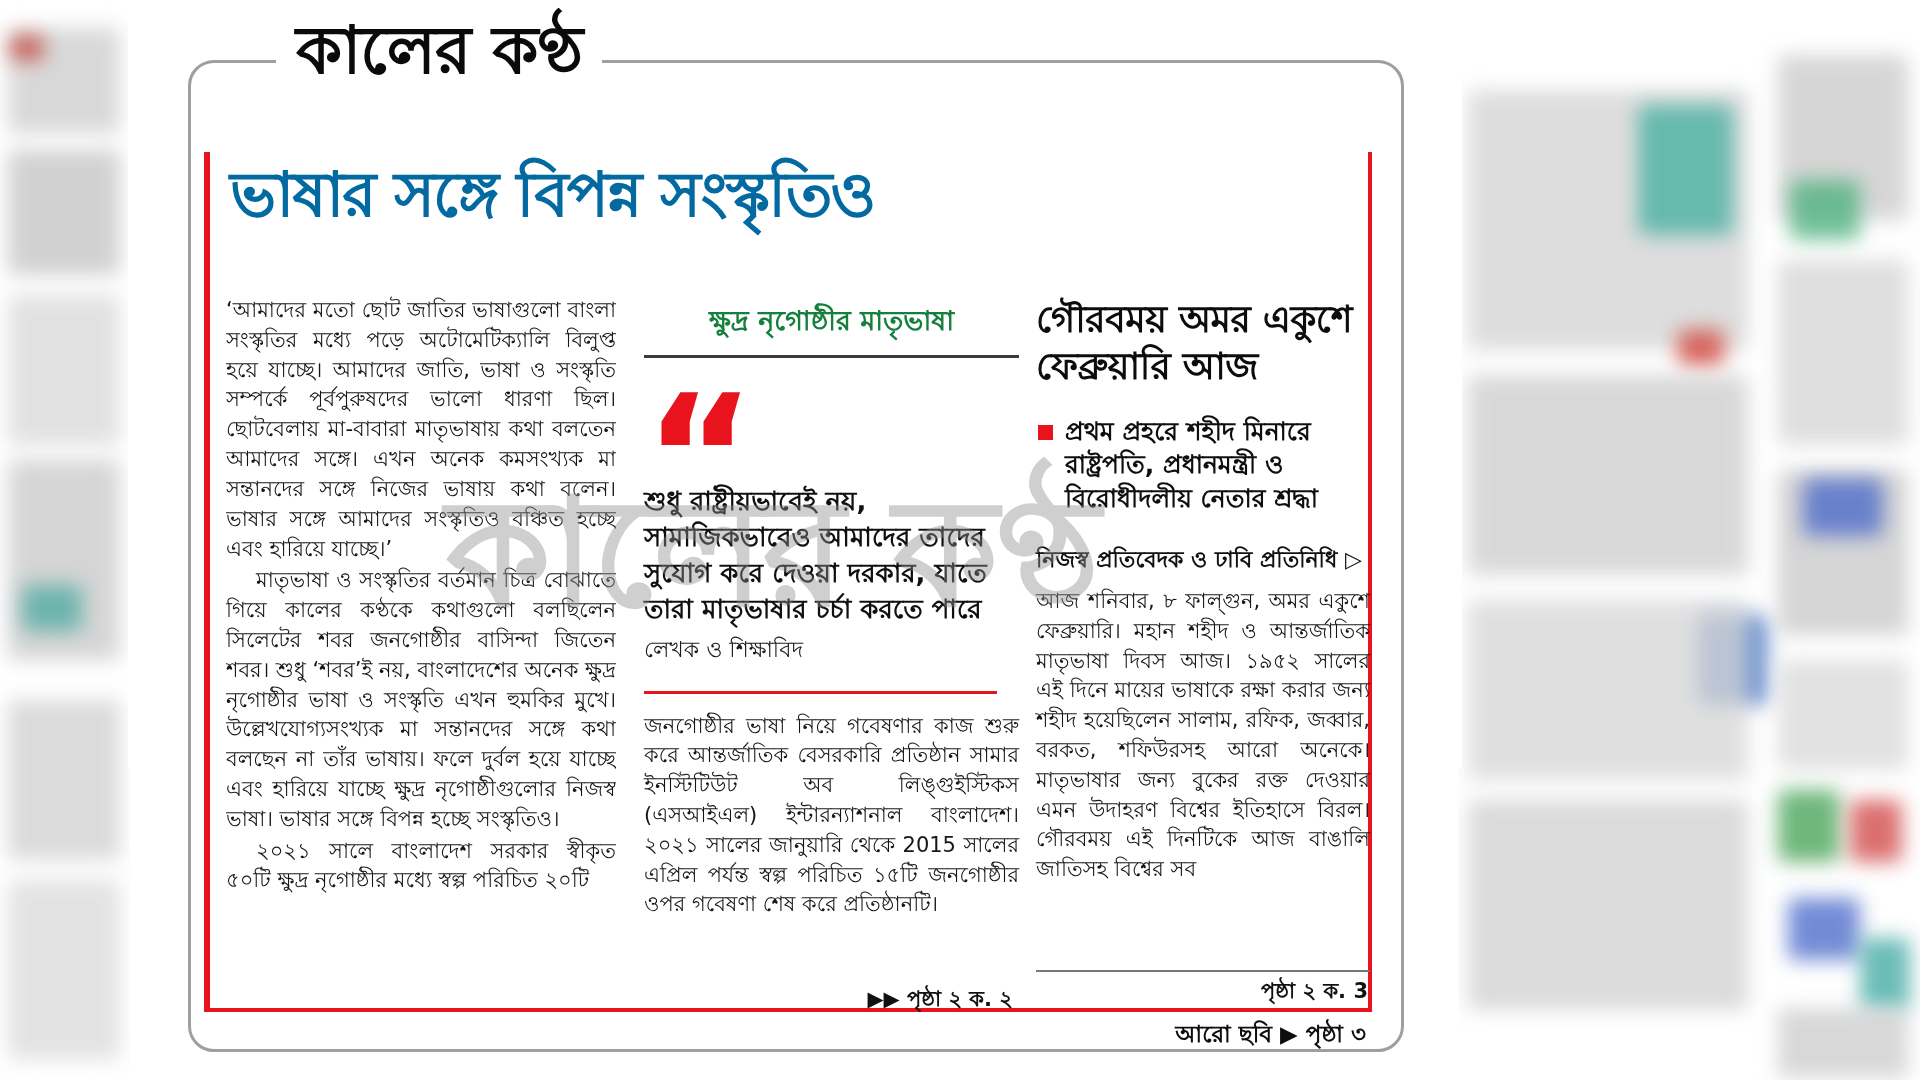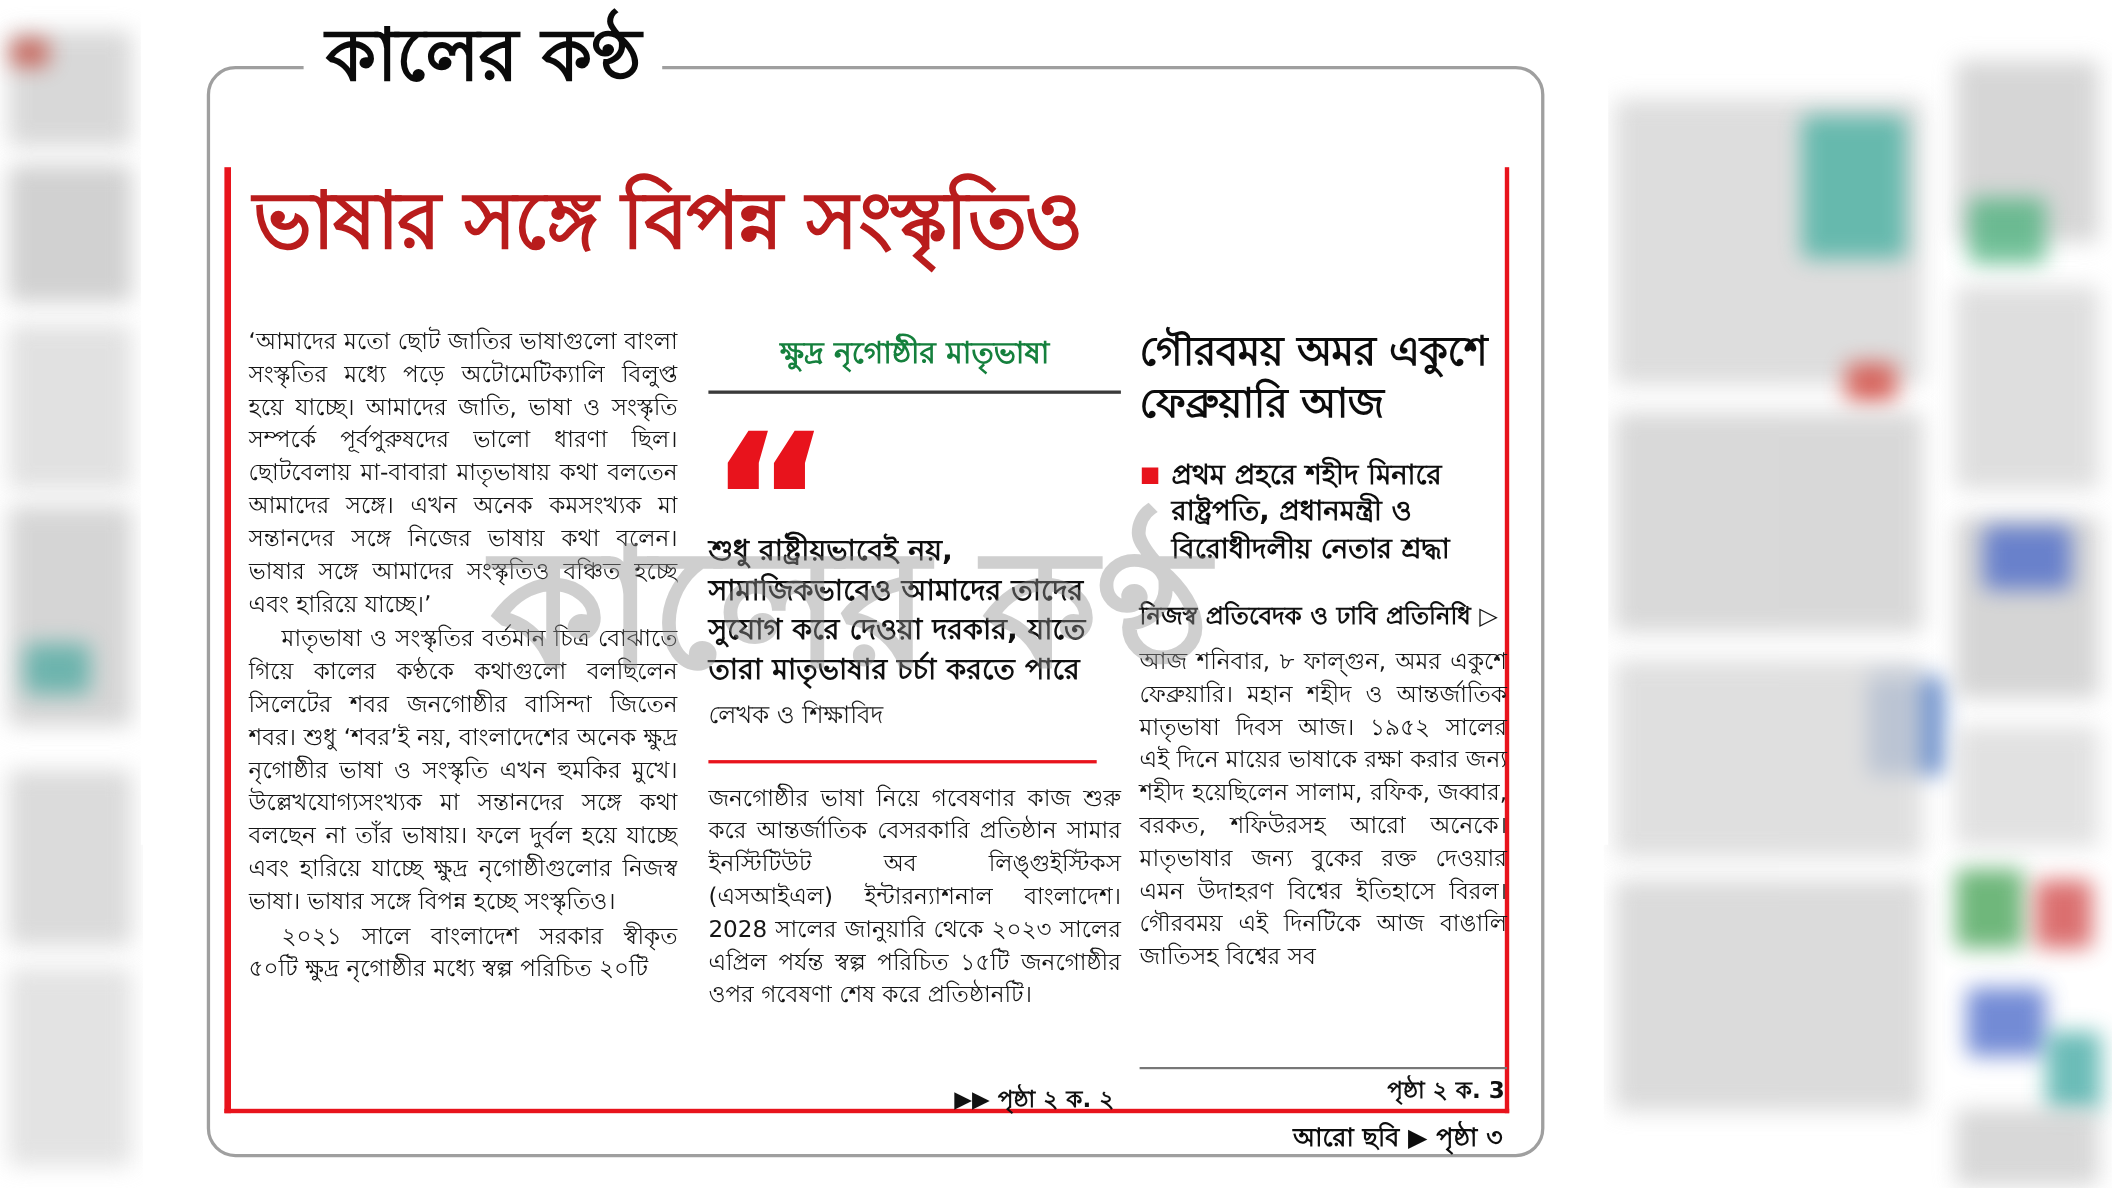--- a/index.html
+++ b/index.html
@@ -22,21 +22,21 @@
 
   .masthead { position:absolute; left:148px; top:8px; z-index:5; background:#fff;
               padding:0 20px; font-size:66px; font-weight:900; color:#0a0a0a;
               letter-spacing:-1px; line-height:1.3; }
 
   .red-frame { position:absolute; left:76px; top:152px; width:1168px; height:860px;
                border-left:6px solid #e8131c; border-right:4px solid #e8131c;
                border-bottom:4px solid #e8131c; z-index:1; }
 
   .headline { position:absolute; left:102px; top:158px; width:1140px; z-index:2;
-              font-size:72px; font-weight:900; color:#b91c1c; line-height:1.18;
+              font-size:62px; font-weight:900; color:#0369a1; line-height:1.18;
               letter-spacing:-2px; white-space:nowrap; }
 
   .watermark { position:absolute; left:318px; top:438px; z-index:4; font-size:150px;
                font-weight:900; color:#8f8f8f; opacity:.42; white-space:nowrap;
                pointer-events:none; letter-spacing:-2px; }
 
   .col { position:absolute; z-index:2; color:#141414; }
   .col1 { left:98px;  top:296px; width:390px; height:722px; overflow:hidden; }
   .col2 { left:516px; top:300px; width:375px; height:718px; }
   .col3 { left:908px; top:296px; width:334px; height:722px; }
@@ -129,21 +129,21 @@
       <p class="body-text indent">২০২১ সালে বাংলাদেশ সরকার স্বীকৃত ৫০টি ক্ষুদ্র নৃগোষ্ঠীর মধ্যে স্বল্প পরিচিত ২০টি</p>
     </div>
 
     <div class="col col2">
       <div class="kicker">ক্ষুদ্র নৃগোষ্ঠীর মাতৃভাষা</div>
       <div class="kicker-rule"></div>
       <div class="quote-mark">“</div>
       <div class="quote-text">শুধু রাষ্ট্রীয়ভাবেই নয়, সামাজিকভাবেও আমাদের তাদের সুযোগ করে দেওয়া দরকার, যাতে তারা মাতৃভাষার চর্চা করতে পারে</div>
       <div class="quote-role">লেখক ও শিক্ষাবিদ</div>
       <div class="red-rule"></div>
-      <p class="body-text">জনগোষ্ঠীর ভাষা নিয়ে গবেষণার কাজ শুরু করে আন্তর্জাতিক বেসরকারি প্রতিষ্ঠান সামার ইনস্টিটিউট অব লিঙ্গুইস্টিকস (এসআইএল) ইন্টারন্যাশনাল বাংলাদেশ। 2028 সালের জানুয়ারি থেকে ২০২৩ সালের এপ্রিল পর্যন্ত স্বল্প পরিচিত ১৫টি জনগোষ্ঠীর ওপর গবেষণা শেষ করে প্রতিষ্ঠানটি।</p>
+      <p class="body-text">জনগোষ্ঠীর ভাষা নিয়ে গবেষণার কাজ শুরু করে আন্তর্জাতিক বেসরকারি প্রতিষ্ঠান সামার ইনস্টিটিউট অব লিঙ্গুইস্টিকস (এসআইএল) ইন্টারন্যাশনাল বাংলাদেশ। ২০২১ সালের জানুয়ারি থেকে 2015 সালের এপ্রিল পর্যন্ত স্বল্প পরিচিত ১৫টি জনগোষ্ঠীর ওপর গবেষণা শেষ করে প্রতিষ্ঠানটি।</p>
       <div class="jump-line">▶▶ পৃষ্ঠা ২ ক. ২</div>
     </div>
 
     <div class="col col3">
       <h3 class="sub-headline">গৌরবময় অমর একুশে ফেব্রুয়ারি আজ</h3>
       <div class="bullet-row">
         <span class="sq"></span>
         <span class="bullet-text">প্রথম প্রহরে শহীদ মিনারে রাষ্ট্রপতি, প্রধানমন্ত্রী ও বিরোধীদলীয় নেতার শ্রদ্ধা</span>
       </div>
       <div class="byline">নিজস্ব প্রতিবেদক ও ঢাবি প্রতিনিধি ▷</div>

